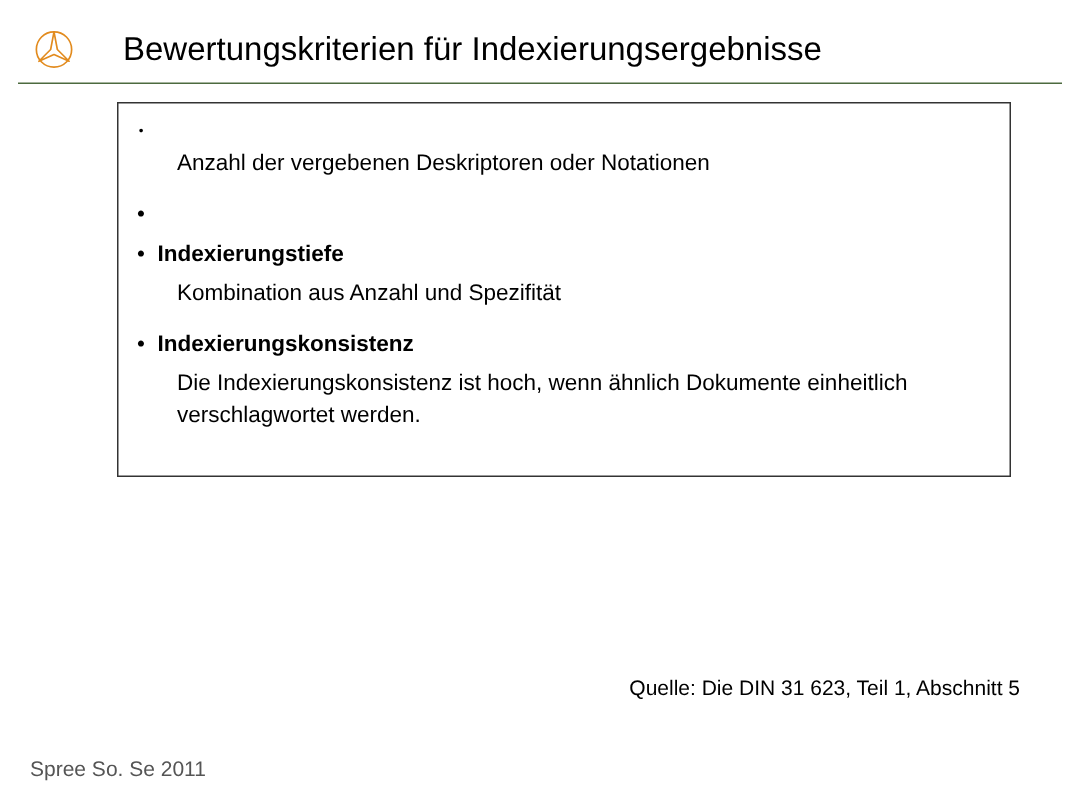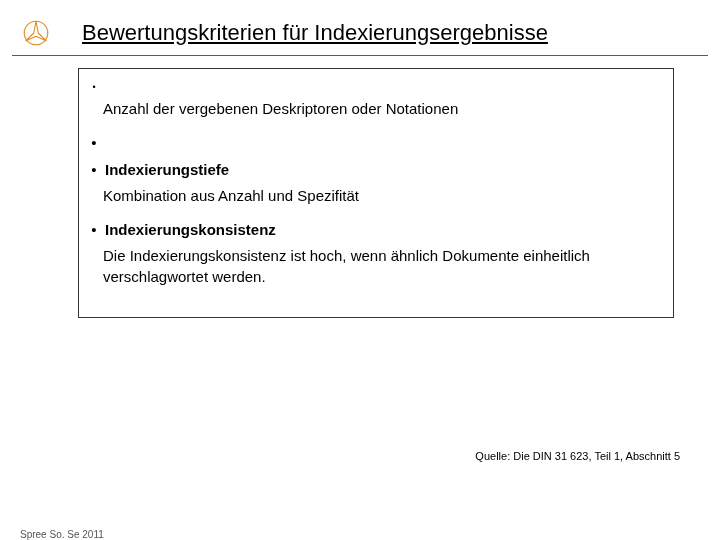--- a/index.html
+++ b/index.html
@@ -34,21 +34,20 @@
     display: flex;
     align-items: center;
     justify-content: flex-start;
     padding-left: 10px;
   }
   .title-row h1 {
     margin: 0;
     font-size: 22px;
     font-weight: 400;
     color: #000;
-    text-decoration: underline;
   }
   
   .content-box {
     position: absolute;
     top: 68px;
     left: 78px;
     width: 596px;
     border: 1px solid #333;
     padding: 12px 14px 16px 6px;
     font-size: 15px;
@@ -65,36 +64,36 @@
   }
   .item-head.small .bullet { font-size: 9px; }
   .bullet {
     display: inline-block;
     min-width: 18px;
     text-align: center;
     font-weight: 400;
     margin-right: 2px;
   }
   .item-desc {
-    margin: 0 0 14px 18px;
+    margin: 0 0 14px 33px;
     font-weight: 400;
   }
   
   .source {
     position: absolute;
     top: 450px;
     right: 40px;
-    font-size: 11px;
+    font-size: 14px;
   }
   
   .footer {
     position: absolute;
-    bottom: 0;
+    bottom: 20px;
     left: 20px;
-    font-size: 10px;
+    font-size: 14px;
     color: #555;
   }
 </style>
 </head>
 <body>
 
 <div class="slide">
 
   <div class="title-row">
     <div class="icon-wrap">

